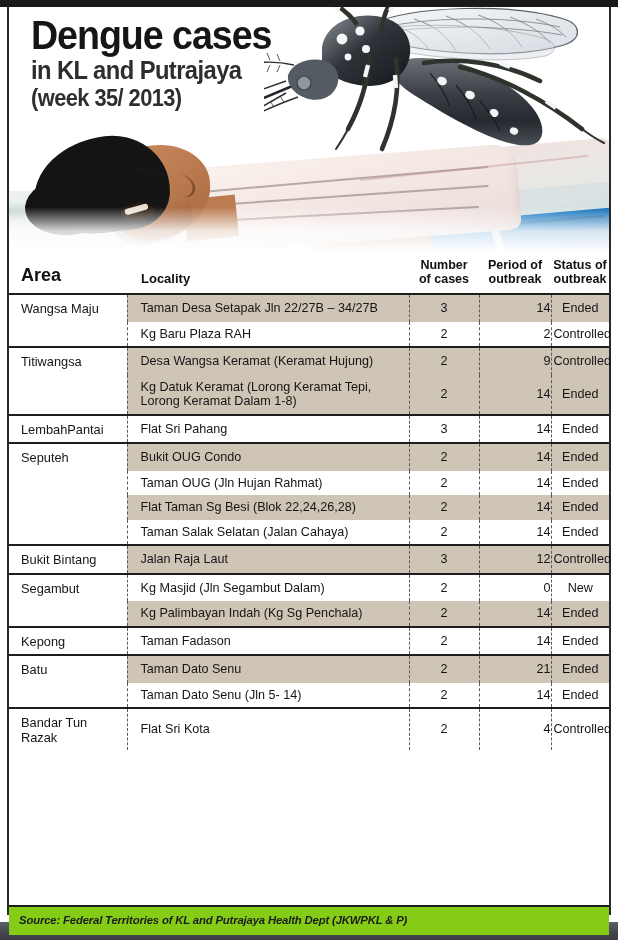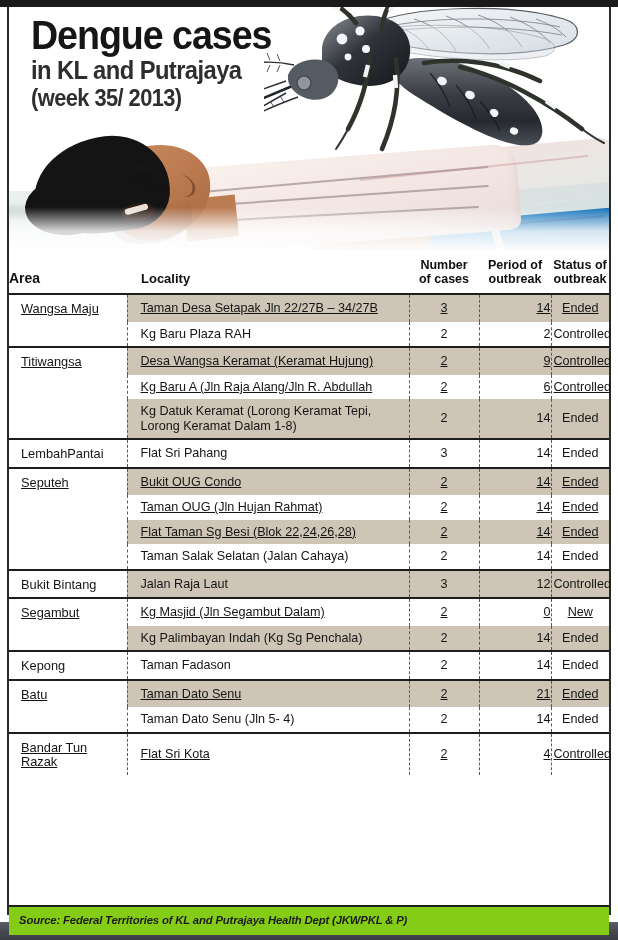--- a/index.html
+++ b/index.html
@@ -104,37 +104,37 @@
   table.grid col.c-loc{width:282px;}
   table.grid col.c-num{width:70px;}
   table.grid col.c-per{width:72px;}
   table.grid col.c-sta{width:58px;}
 
   .thead-row th{
     font-size:12.5px;font-weight:700;color:#101010;
     padding:0 0 7px 0;vertical-align:bottom;background:transparent;
     border-bottom:2.2px solid #1d1d1d;
   }
-  th.h-area{text-align:left;font-size:14px;}
+  th.h-area{text-align:left;padding-left:12px;font-size:18px;}
   th.h-loc{text-align:left;padding-left:14px;font-size:13px;}
   th.h-num,th.h-per,th.h-sta{text-align:center;line-height:13.5px;}
 
   tbody td{
     font-size:12.6px;color:#151515;padding:5px 0;vertical-align:middle;
     line-height:14.5px;
   }
   td.c-area{padding-left:12px;font-size:12.8px;border-right:1.6px dashed #5a5a5a;
      vertical-align:top;padding-top:7px;background:#fff;}
   td.c-loc{padding-left:13px;padding-right:8px;border-right:1.6px dashed #5a5a5a;}
   td.c-num{text-align:center;border-right:1.6px dashed #5a5a5a;}
   td.c-per{text-align:right;border-right:1.6px dashed #5a5a5a;}
   td.c-sta{text-align:center;padding-left:2px;padding-right:2px;}
   tr.shade td.c-loc,tr.shade td.c-num,tr.shade td.c-per,tr.shade td.c-sta{background:#cec5b6;}
   tr.grpend > td{border-bottom:2.2px solid #1d1d1d;}
-  tr.plain > td{border-bottom:0;text-decoration:underline;}
+  tr.plain > td{border-bottom:0;}
 
   .srcbar{position:absolute;left:9px;top:905px;width:600px;height:28px;
      border-top:2.2px solid #1d1d1d;background:#84cc16;z-index:36;}
   .srctext{font-size:11.3px;font-style:italic;font-weight:700;color:#1c1c1c;
      padding:7px 0 0 10px;letter-spacing:-0.15px;}
 </style>
 </head>
 <body>
 
 <div id="page">
@@ -338,27 +338,20 @@
             <td class="c-per">2</td>
             <td class="c-sta">Controlled</td>
           </tr>
           <tr class="shade plain">
             <td class="c-area">Titiwangsa</td>
             <td class="c-loc">Desa Wangsa Keramat (Keramat Hujung)</td>
             <td class="c-num">2</td>
             <td class="c-per">9</td>
             <td class="c-sta">Controlled</td>
           </tr>
-          <tr class="plain">
-            <td class="c-area"></td>
-            <td class="c-loc">Kg Baru A (Jln Raja Alang/Jln R. Abdullah</td>
-            <td class="c-num">2</td>
-            <td class="c-per">6</td>
-            <td class="c-sta">Controlled</td>
-          </tr>
           <tr class="shade grpend">
             <td class="c-area"></td>
             <td class="c-loc">Kg Datuk Keramat (Lorong Keramat Tepi, Lorong Keramat Dalam 1-8)</td>
             <td class="c-num">2</td>
             <td class="c-per">14</td>
             <td class="c-sta">Ended</td>
           </tr>
           <tr class="grpend">
             <td class="c-area">LembahPantai</td>
             <td class="c-loc">Flat Sri Pahang</td>
@@ -424,21 +417,21 @@
           </tr>
           <tr class="shade plain">
             <td class="c-area">Batu</td>
             <td class="c-loc">Taman Dato Senu</td>
             <td class="c-num">2</td>
             <td class="c-per">21</td>
             <td class="c-sta">Ended</td>
           </tr>
           <tr class="grpend">
             <td class="c-area"></td>
-            <td class="c-loc">Taman Dato Senu (Jln  5- 4)</td>
+            <td class="c-loc">Taman Dato Senu (Jln  5- 14)</td>
             <td class="c-num">2</td>
             <td class="c-per">14</td>
             <td class="c-sta">Ended</td>
           </tr>
           <tr class="plain">
             <td class="c-area">Bandar Tun Razak</td>
             <td class="c-loc">Flat Sri Kota</td>
             <td class="c-num">2</td>
             <td class="c-per">4</td>
             <td class="c-sta">Controlled</td>

